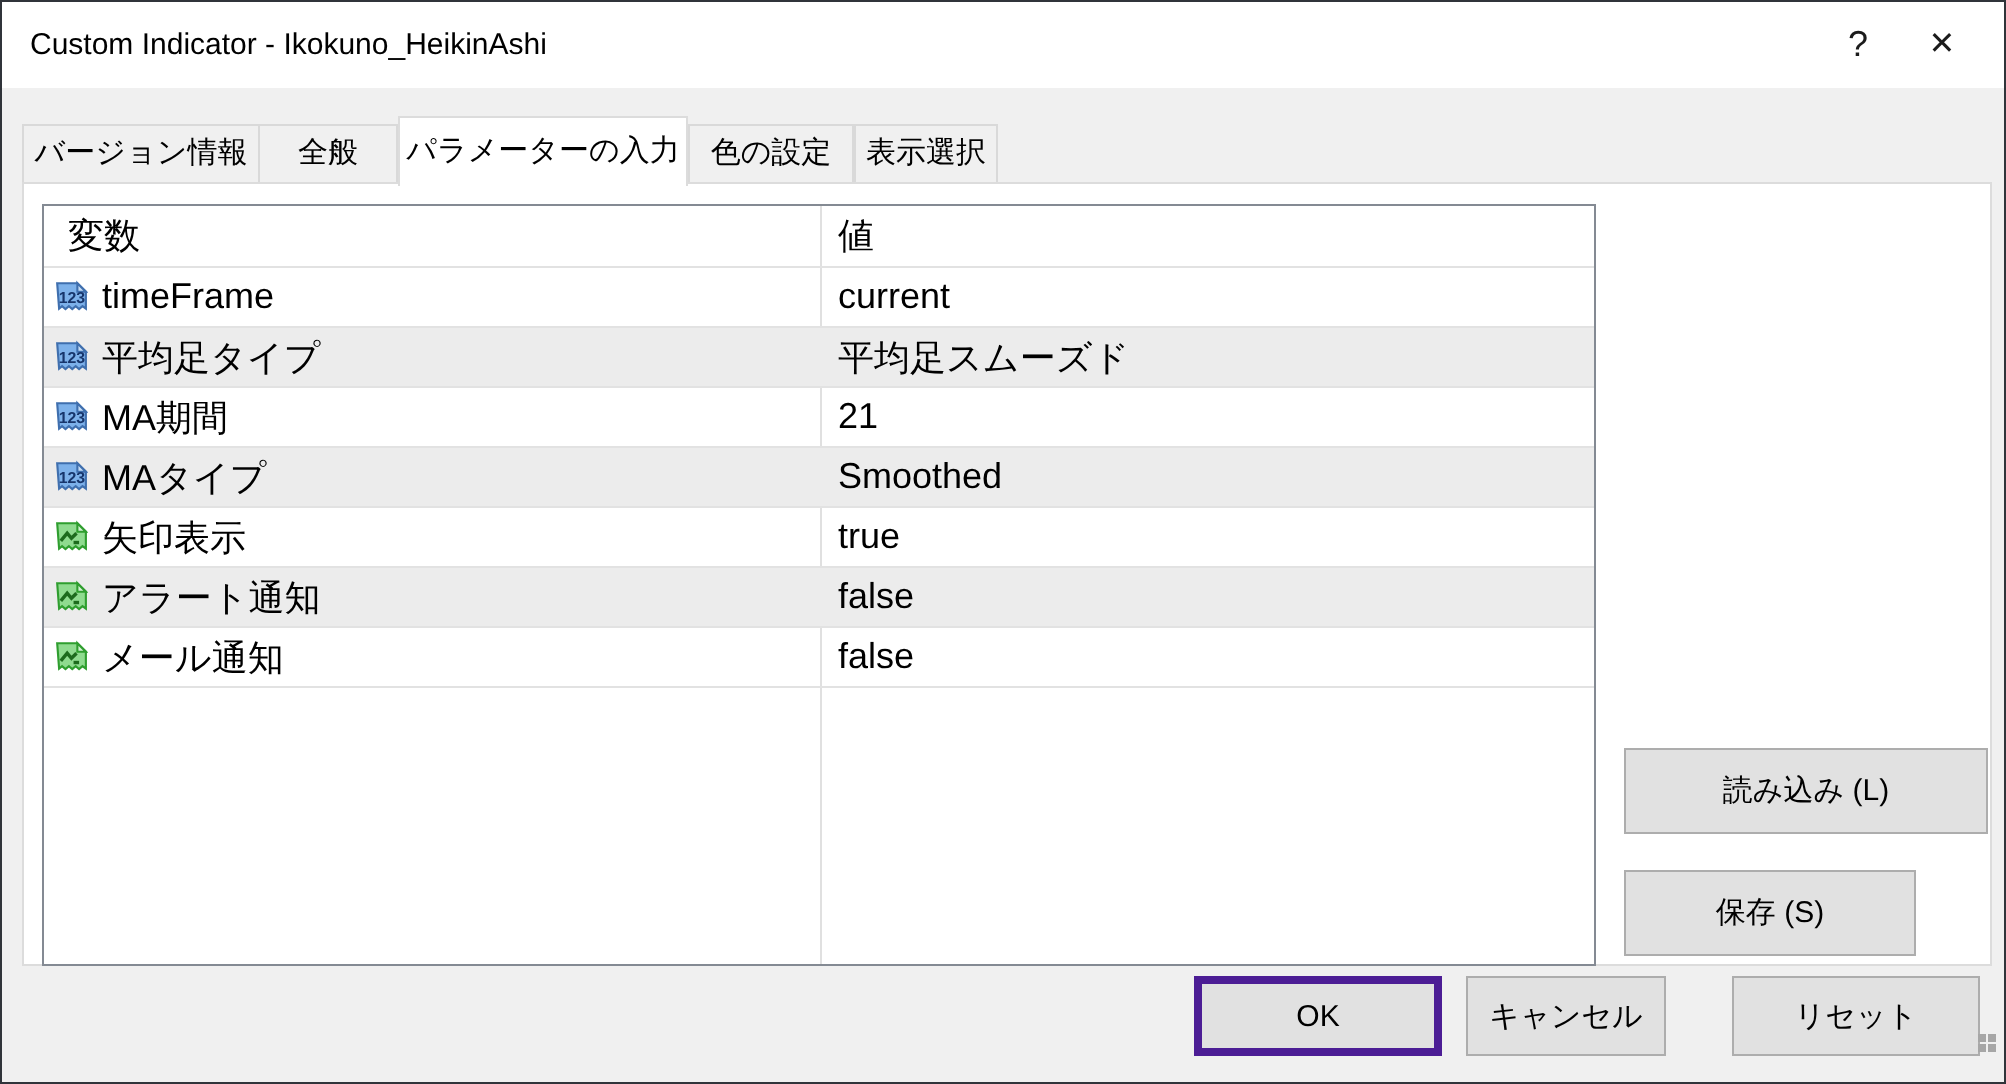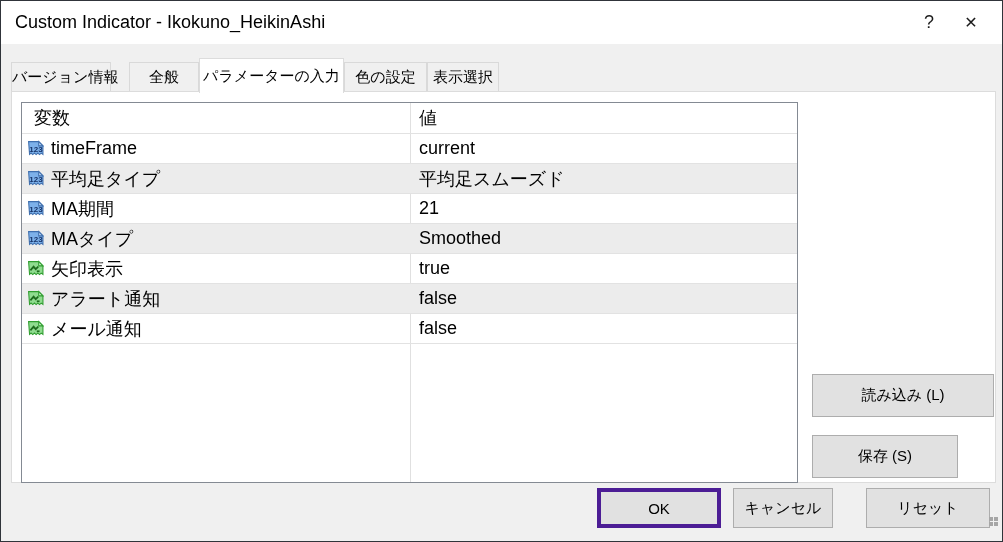--- a/index.html
+++ b/index.html
@@ -20,21 +20,21 @@
   .titlebar {
     position: absolute;
     left: 0; top: 0;
     width: 100%; height: 43px;
     background: #ffffff;
   }
   .titlebar .title {
     position: absolute;
     left: 14px; top: 0;
     line-height: 43px;
-    font-size: 18px;
+    font-size: 15px;
     color: #000;
     white-space: nowrap;
   }
   .caption-btn {
     position: absolute;
     top: 0;
     width: 34px; height: 43px;
     line-height: 43px;
     text-align: center;
     font-size: 17px;
@@ -58,21 +58,21 @@
     z-index: 1;
   }
   .tab.active {
     top: 57px; height: 35px;
     background: #ffffff;
     border: 1px solid #dcdcdc;
     border-bottom: none;
     line-height: 34px;
     z-index: 3;
   }
-  .tab-0 { left: 10px;  width: 100px; }
+  .tab-0 { left: 10px;  width: 119px; }
   .tab-1 { left: 128px; width: 70px;  }
   .tab-2 { left: 198px; width: 145px; }
   .tab-3 { left: 343px; width: 83px;  }
   .tab-4 { left: 426px; width: 72px;  }
 
   
   .page {
     position: absolute;
     left: 10px; top: 90px;
     width: 985px; height: 392px;

